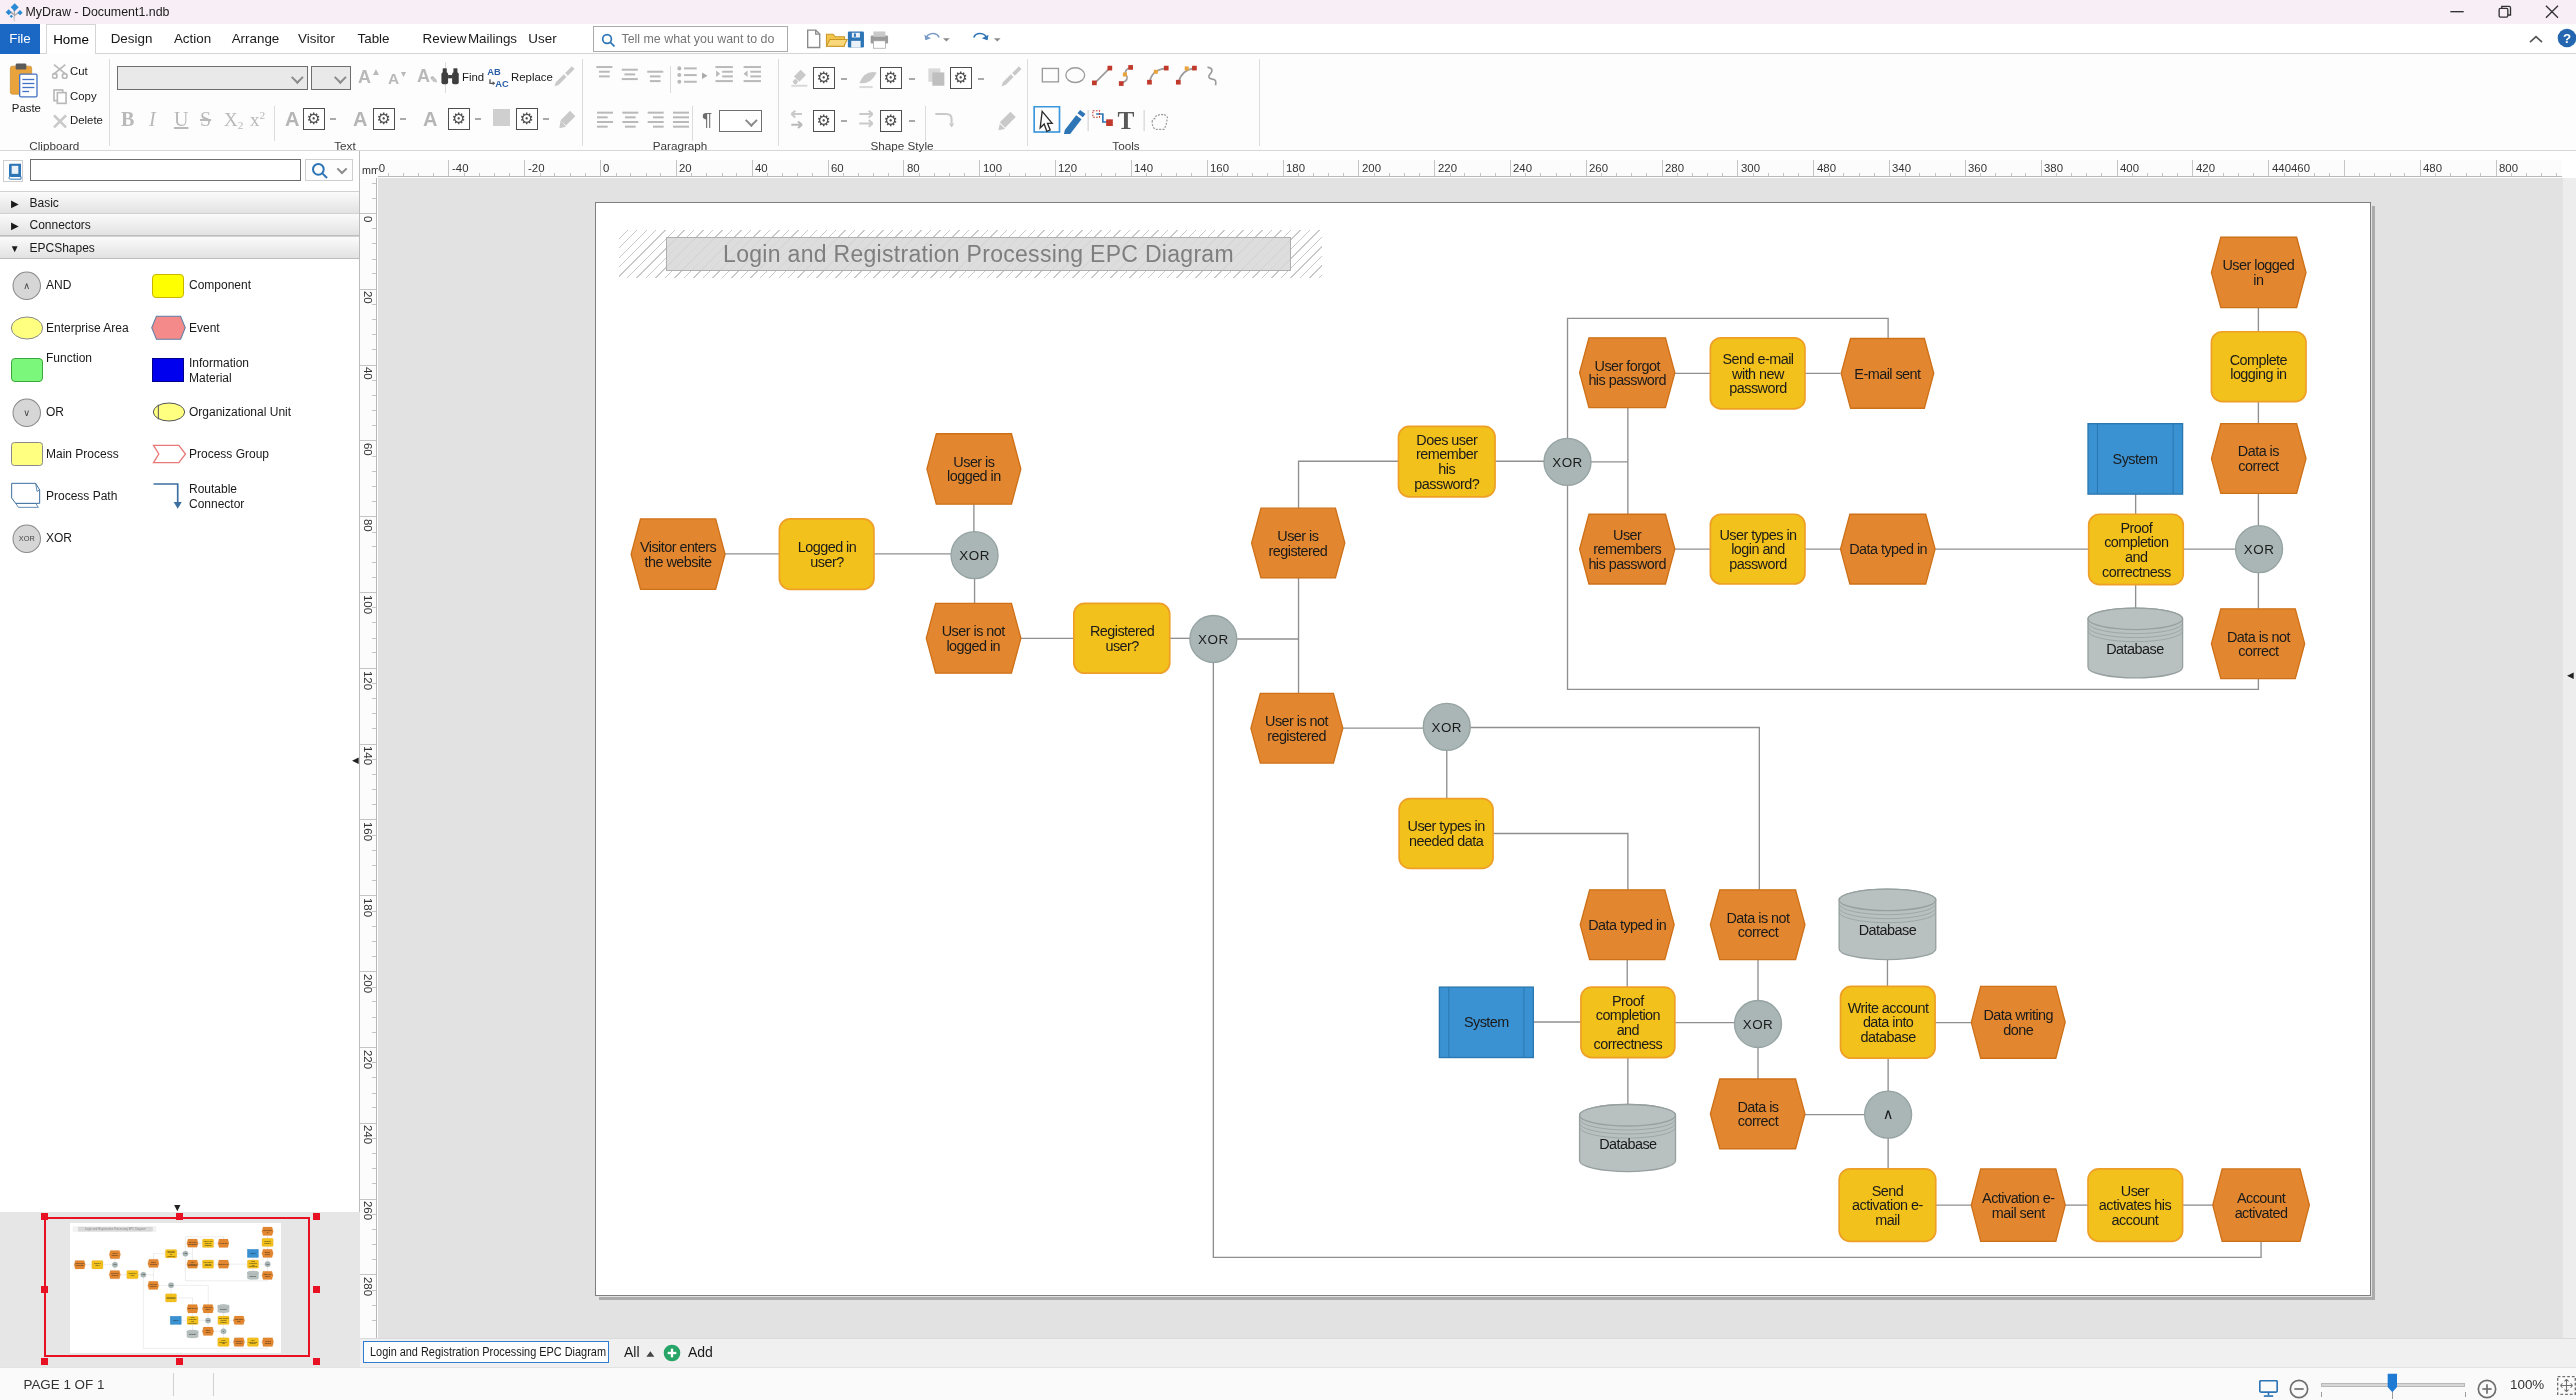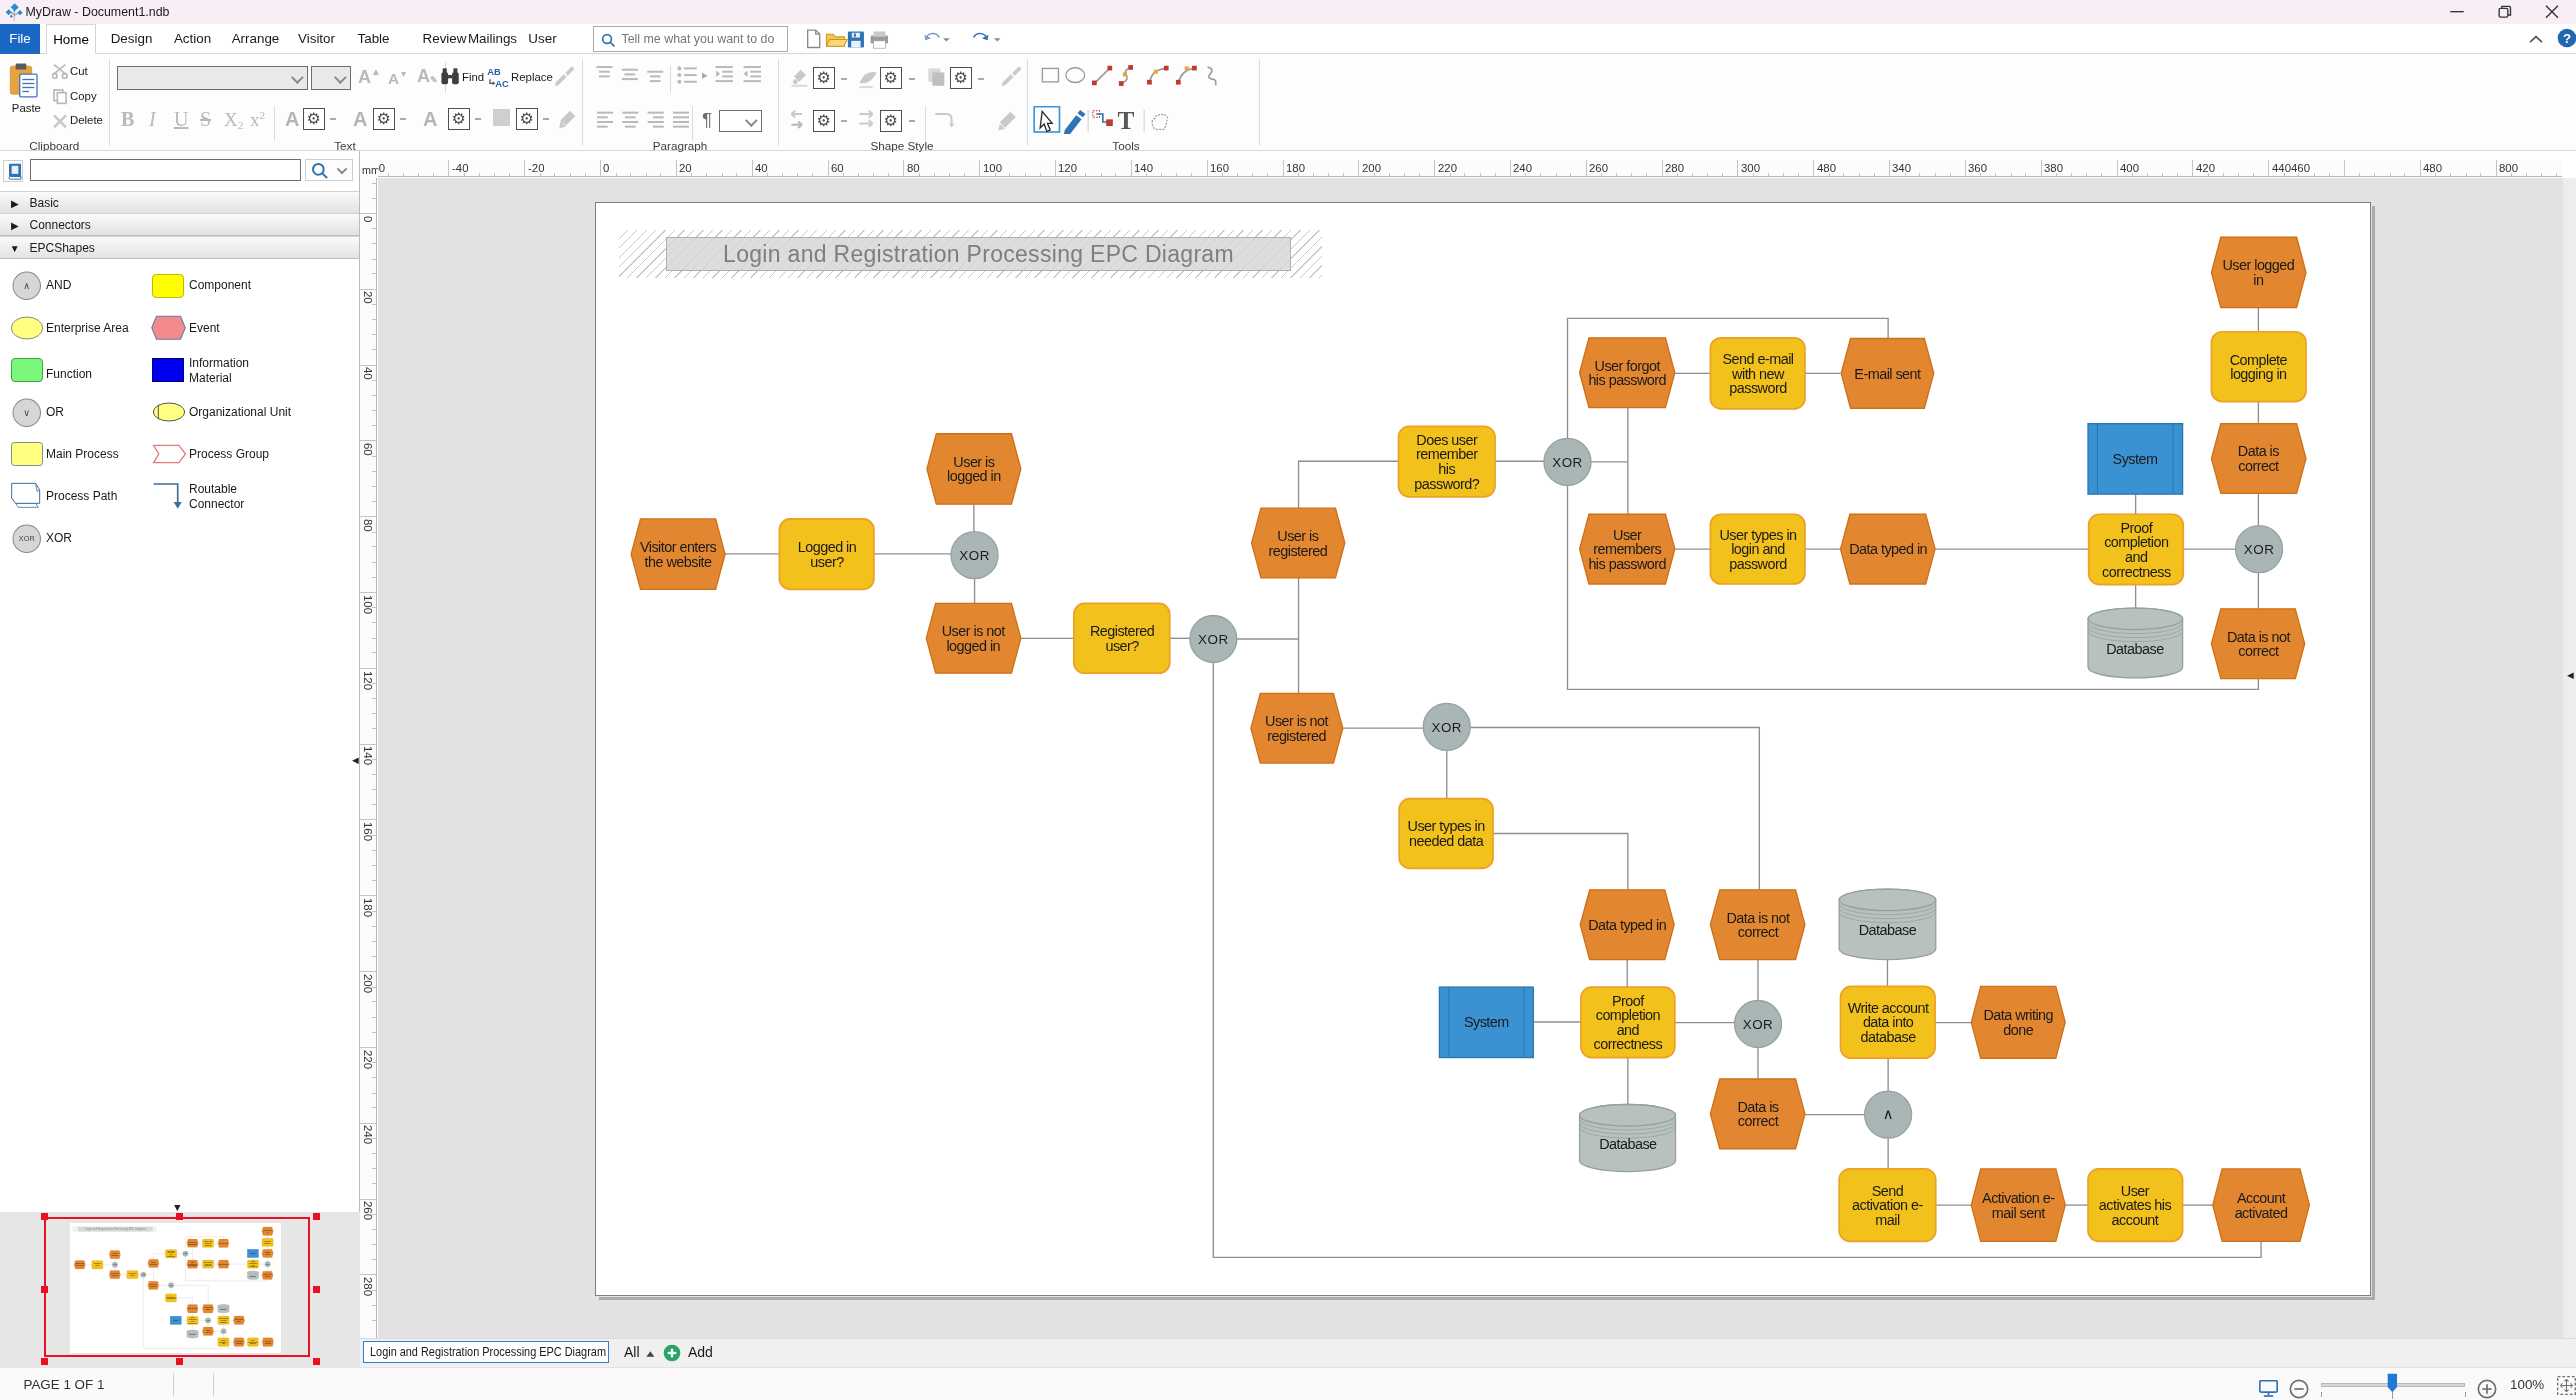--- a/index.html
+++ b/index.html
@@ -399,21 +399,21 @@
     <div class="shname" style="left:189px;top:127px">Component</div>
     <svg class="abs" style="left:10px;top:165px" width="34" height="24" viewBox="0 0 50 36">
       <ellipse cx="25" cy="18" rx="23.5" ry="16.5" fill="#ffff80" stroke="#8a8a8a" stroke-width="1.5"></ellipse>
     </svg>
     <div class="shname" style="left:46px;top:170px">Enterprise Area</div>
     <svg class="abs" style="left:151px;top:164px" width="35" height="25.5" viewBox="0 0 52 38">
       <path d="M1 19 L8 2 L44 2 L51 19 L44 36 L8 36 Z" fill="#f48a8a" stroke="#5b7ea6" stroke-width="1.5"></path>
     </svg>
     <div class="shname" style="left:189px;top:170px">Event</div>
     <div class="abs" style="left:10.7px;top:207px;width:32px;height:24px;background:#7bf87b;border:1px solid #3da53d;border-radius:4px"></div>
-    <div class="shname" style="left:46px;top:216px">Function</div>
+    <div class="shname" style="left:46px;top:200px">Function</div>
     <div class="abs" style="left:152px;top:207px;width:32px;height:24px;background:#0000ee;border:1px solid #000088"></div>
     <div class="shname" style="left:189px;top:205px">Information<br>Material</div>
     <svg class="abs" style="left:12px;top:247px" width="29.5" height="29.5" viewBox="0 0 44 44">
       <circle cx="22" cy="22" r="20.5" fill="#d6d6d6" stroke="#8a8a8a" stroke-width="1.5"></circle>
       <text x="22" y="27" font-size="14" text-anchor="middle" fill="#444">∨</text>
     </svg>
     <div class="shname" style="left:46px;top:254px">OR</div>
     <svg class="abs" style="left:152px;top:251px" width="34" height="20" viewBox="0 0 50 30">
       <ellipse cx="25" cy="15" rx="23.5" ry="13.5" fill="#ffff80" stroke="#555" stroke-width="1.5"></ellipse>
       <line x1="9" y1="4" x2="9" y2="26" stroke="#555" stroke-width="1.5"></line>

